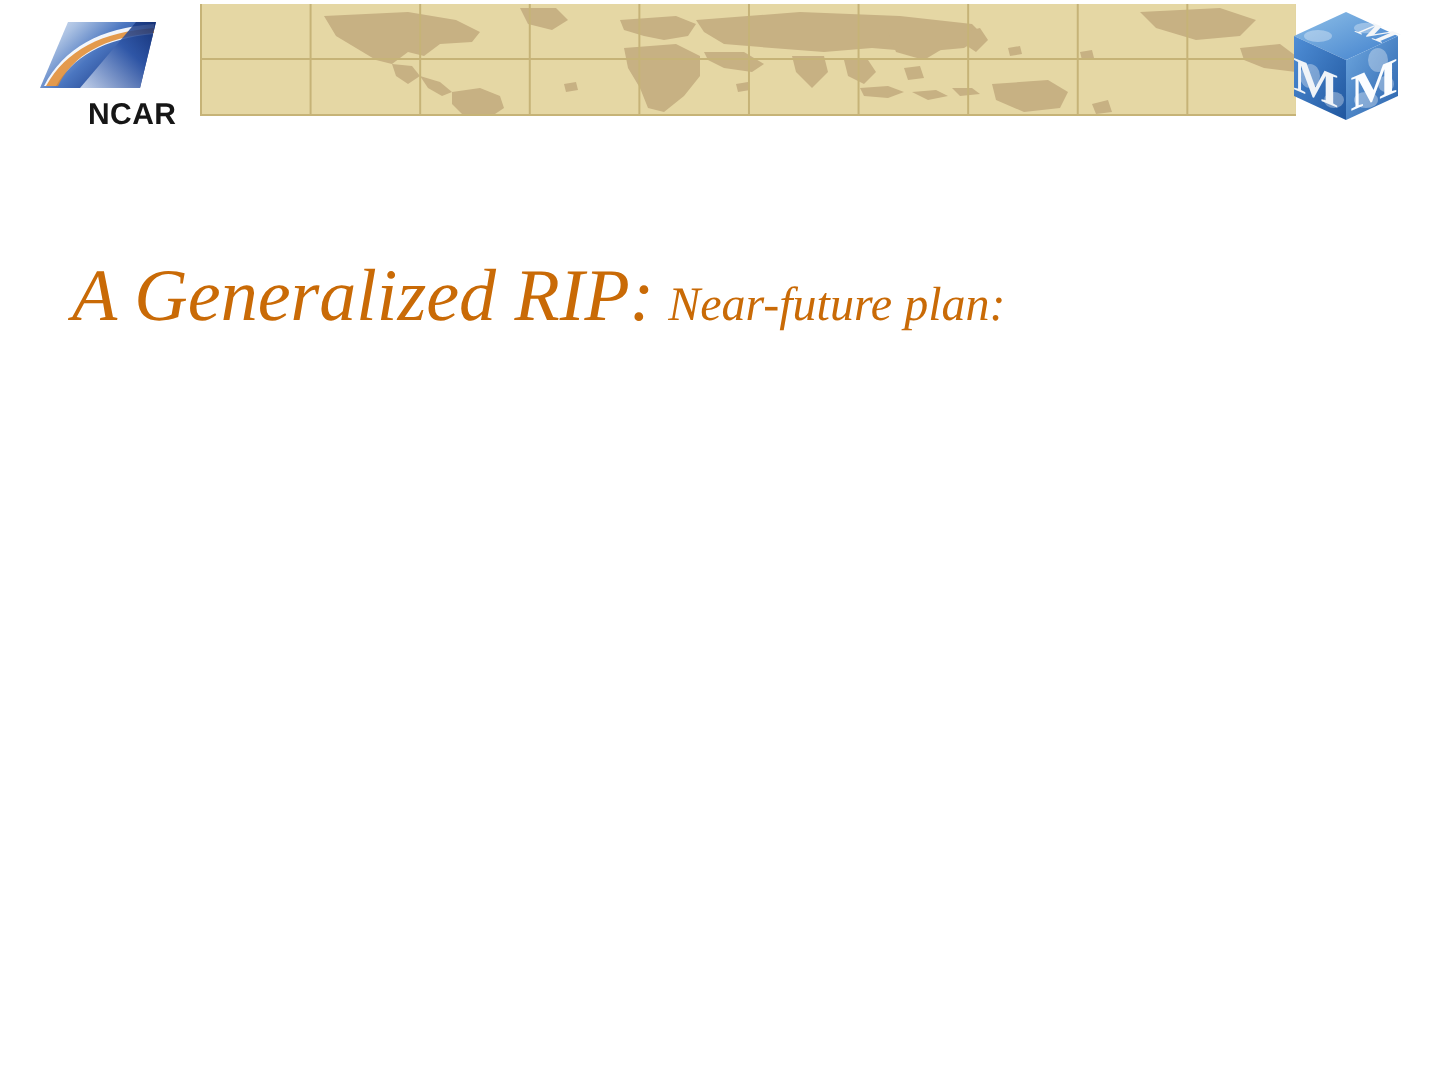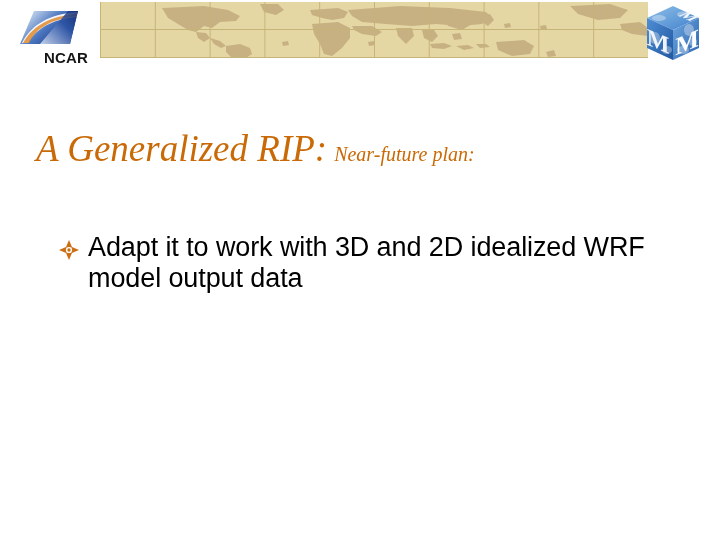--- a/index.html
+++ b/index.html
@@ -122,21 +122,21 @@
     color: #c96a06;
     font-family: "Liberation Serif", serif;
     font-style: italic;
     white-space: nowrap;
     line-height: 46px;
   }
   #title .main {
     font-size: 37px;
   }
   #title .sub {
-    font-size: 20px;
+    font-size: 24px;
     font-style: italic;
     margin-left: 7px;
   }
 
   
   #body {
     position: absolute;
     left: 58px;
     top: 232px;
     width: 620px;
@@ -300,31 +300,16 @@
 
   </div>
 
   <div id="title">
     <span class="main">A Generalized RIP:</span><span class="sub">Near-future plan:</span>
   </div>
 
   <div id="body">
 
 
-    <div class="bullet-row">
-      <span class="bullet-marker">
-        <svg viewBox="0 0 22 22">
-          <g fill="#cc6f14">
-            <polygon points="11,1 14,8 11,11 8,8"></polygon>
-            <polygon points="21,11 14,14 11,11 14,8"></polygon>
-            <polygon points="11,21 8,14 11,11 14,14"></polygon>
-            <polygon points="1,11 8,8 11,11 8,14"></polygon>
-          </g>
-          <circle cx="11" cy="11" r="3.1" fill="#ffffff"></circle>
-          <circle cx="11" cy="11" r="1.7" fill="#cc6f14"></circle>
-        </svg>
-      </span>
-      <span class="bullet-text">Adapt it to work with 3D and 2D idealized WRF model output data</span>
-    </div>
 
   </div>
 
 </div>
 
 </body></html>

